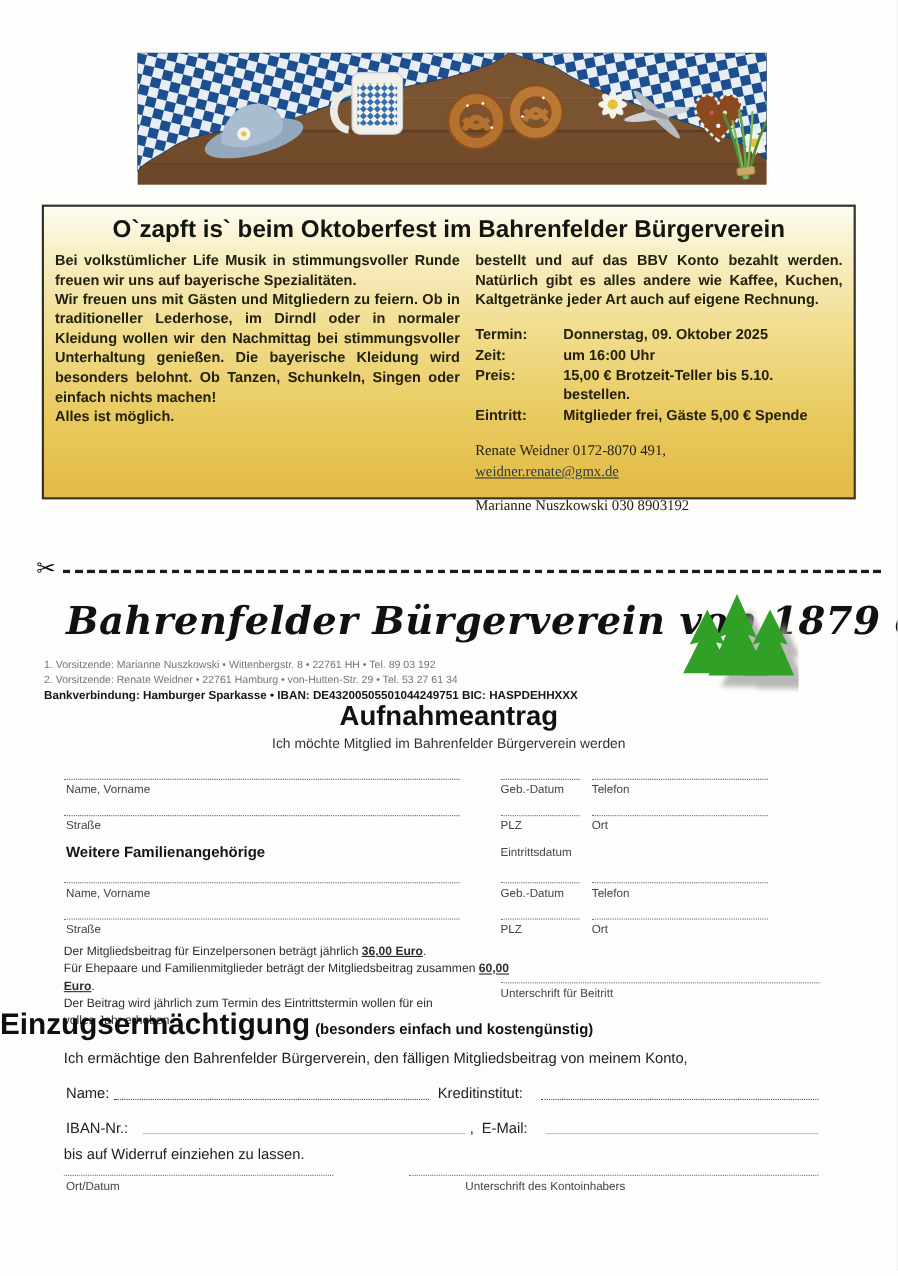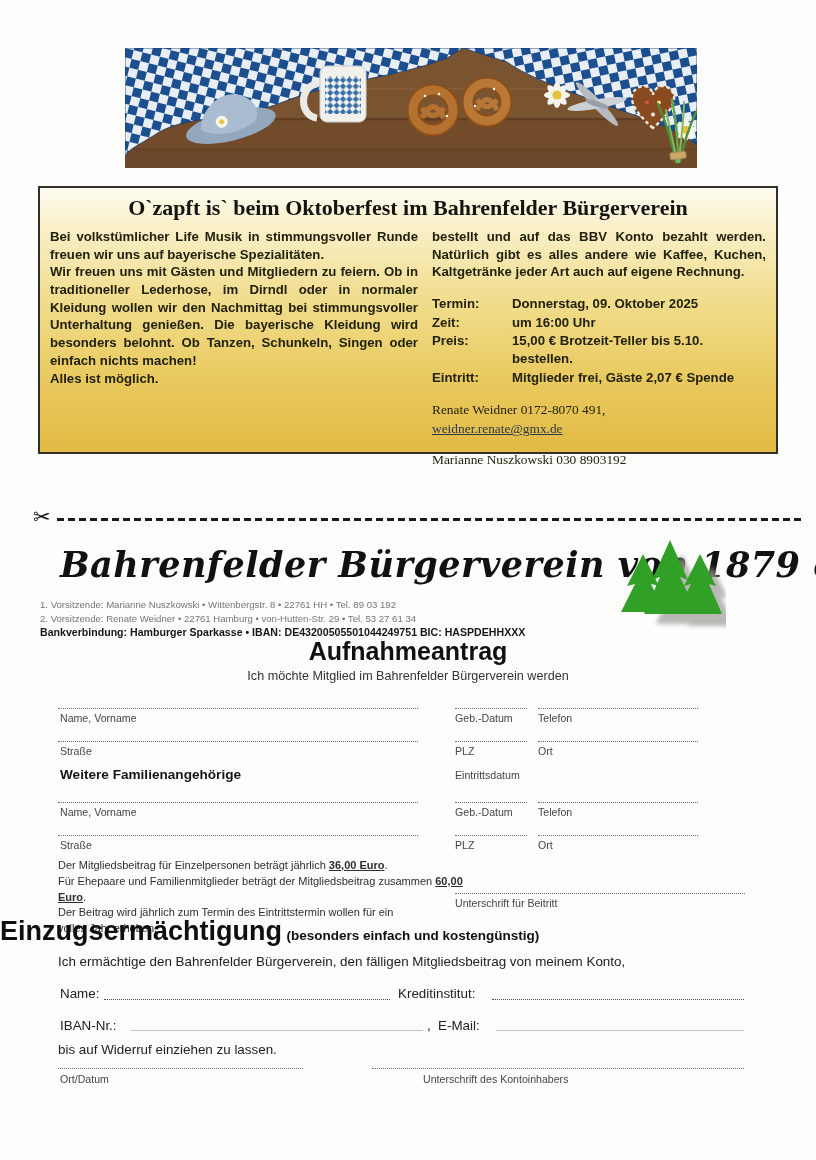--- a/index.html
+++ b/index.html
@@ -7,21 +7,21 @@
         font-family:"Liberation Sans",sans-serif;color:#1a1a1a;overflow:hidden;}
   .abs{position:absolute;}
 
   
   .banner{left:125px;top:48px;width:572px;height:120px;}
 
   
   .event-box{left:38px;top:186px;width:736px;height:264px;border:2px solid #33322a;
      background:linear-gradient(to bottom,#fdfcf0 0%,#f9f0ca 14%,#f1dd8e 42%,#e9ca5f 72%,var(--box_bottom) 100%);}
   .event-title{width:100%;text-align:center;margin-top:7px;
-     font-family:Liberation Serif, serif;font-weight:700;font-size:22px;color:#141410;}
+     font-family:Liberation Sans, sans-serif;font-weight:700;font-size:22px;color:#141410;}
   .event-cols{position:absolute;left:10px;top:40px;width:716px;display:flex;gap:14px;}
   .event-col{font-size:13.2px;font-weight:700;line-height:1.34;color:#23220e;text-align:justify;}
   .event-col.left{width:368px;}
   .event-col.right{width:334px;}
   .event-col p{margin:0;}
   .detail-row{display:flex;margin-top:1px;text-align:left;}
   .detail-label{flex:0 0 80px;}
   .detail-value{flex:1;}
   .contact{font-weight:400;font-size:13.4px;text-align:left;margin-top:2px;font-family:Liberation Serif, serif;}
   .email{color:#2b3a46;text-decoration:underline;}
@@ -188,21 +188,21 @@
         <div class="detail-row">
           <span class="detail-label">Zeit:</span>
           <span class="detail-value">um 16:00 Uhr</span>
         </div>
         <div class="detail-row">
           <span class="detail-label">Preis:</span>
           <span class="detail-value">15,00 € Brotzeit-Teller bis 5.10. bestellen.</span>
         </div>
         <div class="detail-row">
           <span class="detail-label">Eintritt:</span>
-          <span class="detail-value">Mitglieder frei, Gäste 2,07 € Spende</span>
+          <span class="detail-value">Mitglieder frei, Gäste 5,00 € Spende</span>
         </div>
         <div style="height:12px"></div>
         <div class="contact">Renate Weidner 0172-8070 491,</div>
         <div class="contact"><span class="email">weidner.renate@gmx.de</span></div>
         <div style="height:11px"></div>
         <div class="contact">Marianne Nuszkowski 030 8903192</div>
       </div>
     </div>
   </div>
 

